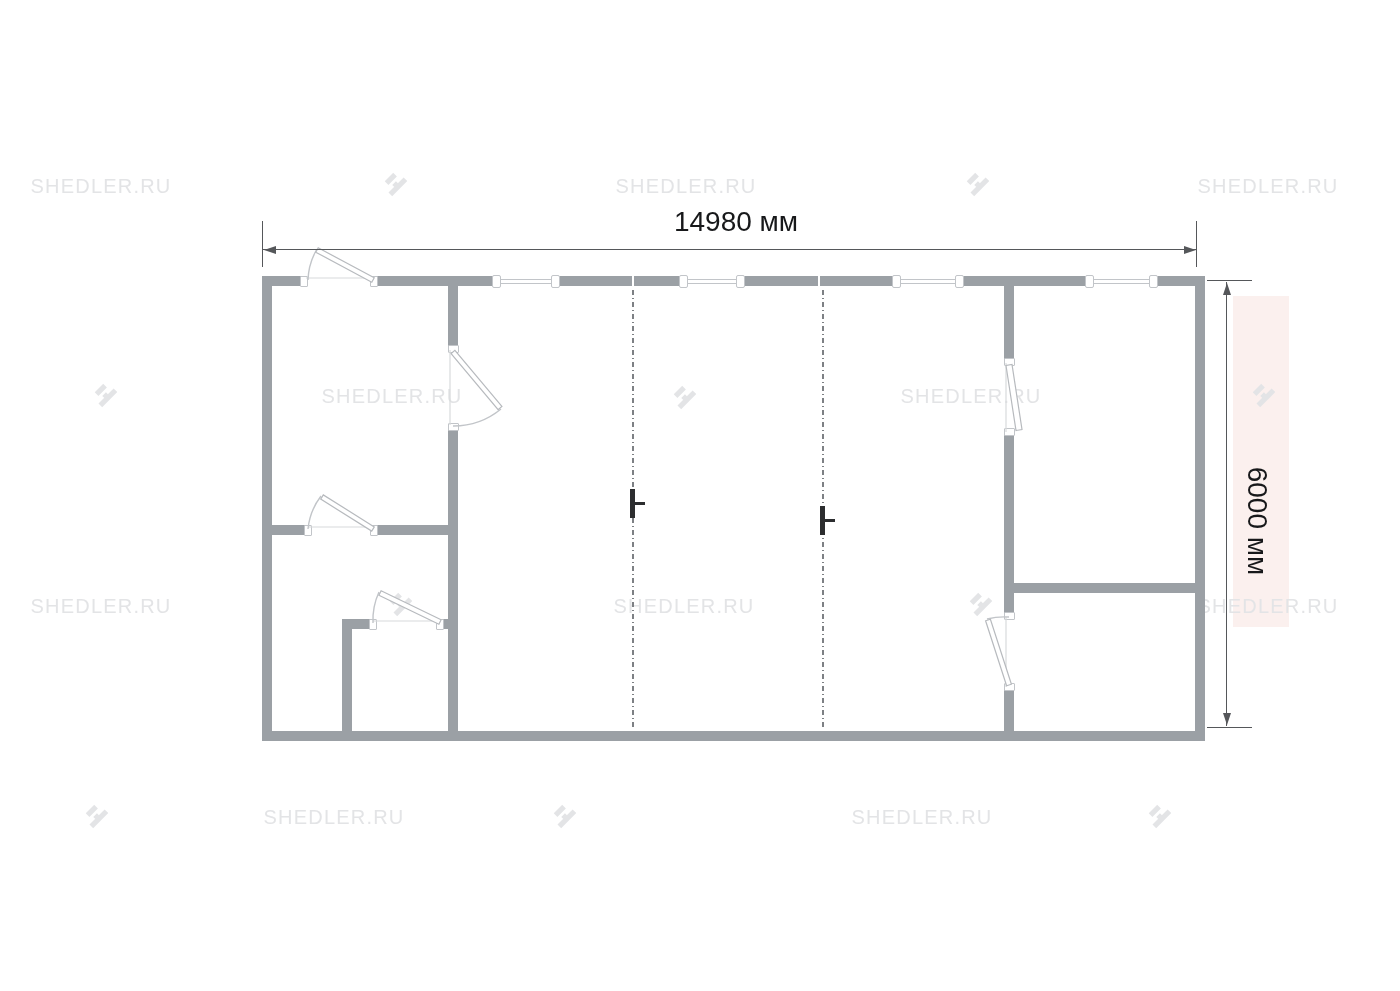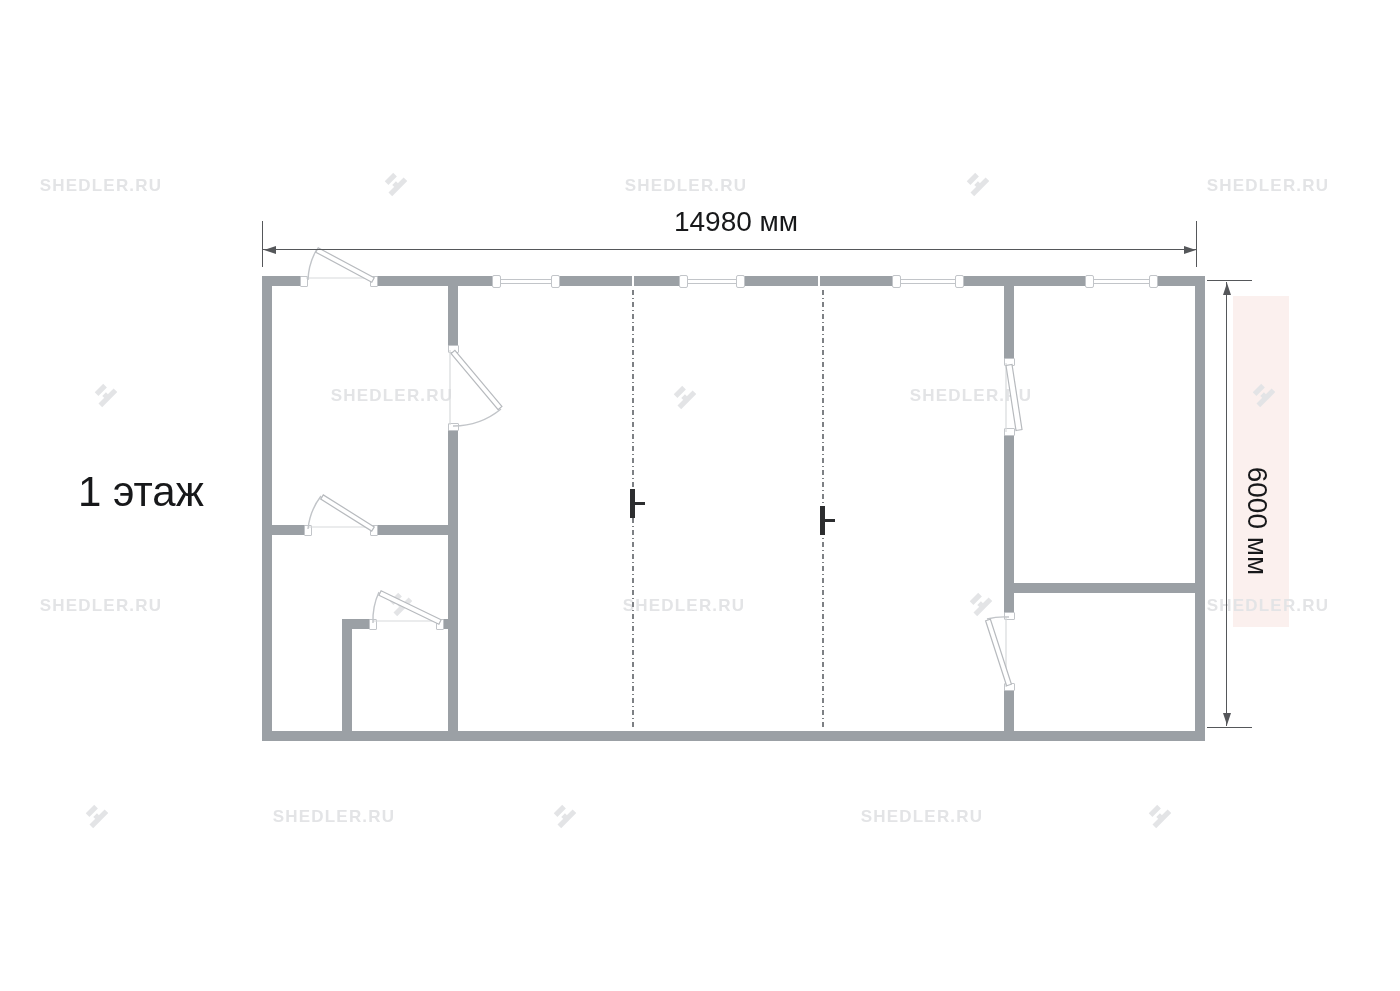--- a/index.html
+++ b/index.html
@@ -1,20 +1,20 @@
 <!DOCTYPE html>
 <html style="--c-wall: #9ba0a5; --c-thin: #c2c5c9; --c-dimension: #55575a; --c-label: #17181a; --c-watermark: #e3e4e6; --c-pink: #fbf0ee; --c-dashed: #7d8084; --c-marker: #2c2d2f;"><head>
 <meta charset="utf-8">
 <style>
   html,body{margin:0;padding:0;background:#ffffff;}
   .stage{position:relative;width:1400px;height:991px;background:#fff;overflow:hidden;
          font-family:"Liberation Sans", sans-serif;}
   
   .wm{position:absolute;transform:translate(-50%,-50%);color:var(--c-watermark);
-      font-size:17px;font-weight:700;letter-spacing:1.2px;white-space:nowrap;}
+      font-size:20px;font-weight:400;letter-spacing:1.2px;white-space:nowrap;}
   .wm-logo{position:absolute;transform:translate(-50%,-50%);color:var(--c-watermark);}
   
   .wall{position:absolute;background:var(--c-wall);}
   .win{position:absolute;top:277px;height:8px;}
   .win .glz{position:absolute;left:7px;right:7px;top:2px;height:3px;
             border-top:1px solid var(--c-thin);border-bottom:1px solid var(--c-thin);}
   .win .cap{position:absolute;top:-2px;width:7px;height:11px;background:#fff;
             border:1px solid var(--c-thin);border-radius:2px;}
   .win .cap.l{left:-1px}.win .cap.r{right:-1px}
   .jamb{position:absolute;background:#fff;border:1px solid var(--c-thin);border-radius:1px;}
@@ -236,15 +236,14 @@
 
   <div>
     <div class="dimline" style="left:1207px;top:280px;width:45px;height:1px;"></div>
     <div class="dimline" style="left:1207px;top:727px;width:45px;height:1px;"></div>
     <div class="dimline" style="left:1226px;top:282px;width:1px;height:444px;"></div>
     <div class="arrow up" style="left:1222.5px;top:283px;"></div>
     <div class="arrow down" style="left:1222.5px;top:713px;"></div>
     <div class="dim-label" style="left:1257px;top:521px;transform:translate(-50%,-50%) rotate(90deg);">6000 мм</div>
   </div>
 
-  <div class="floor-label" style="left:78px;top:468px;">1 этаж</div>
 
 </div>
 
 </body></html>

